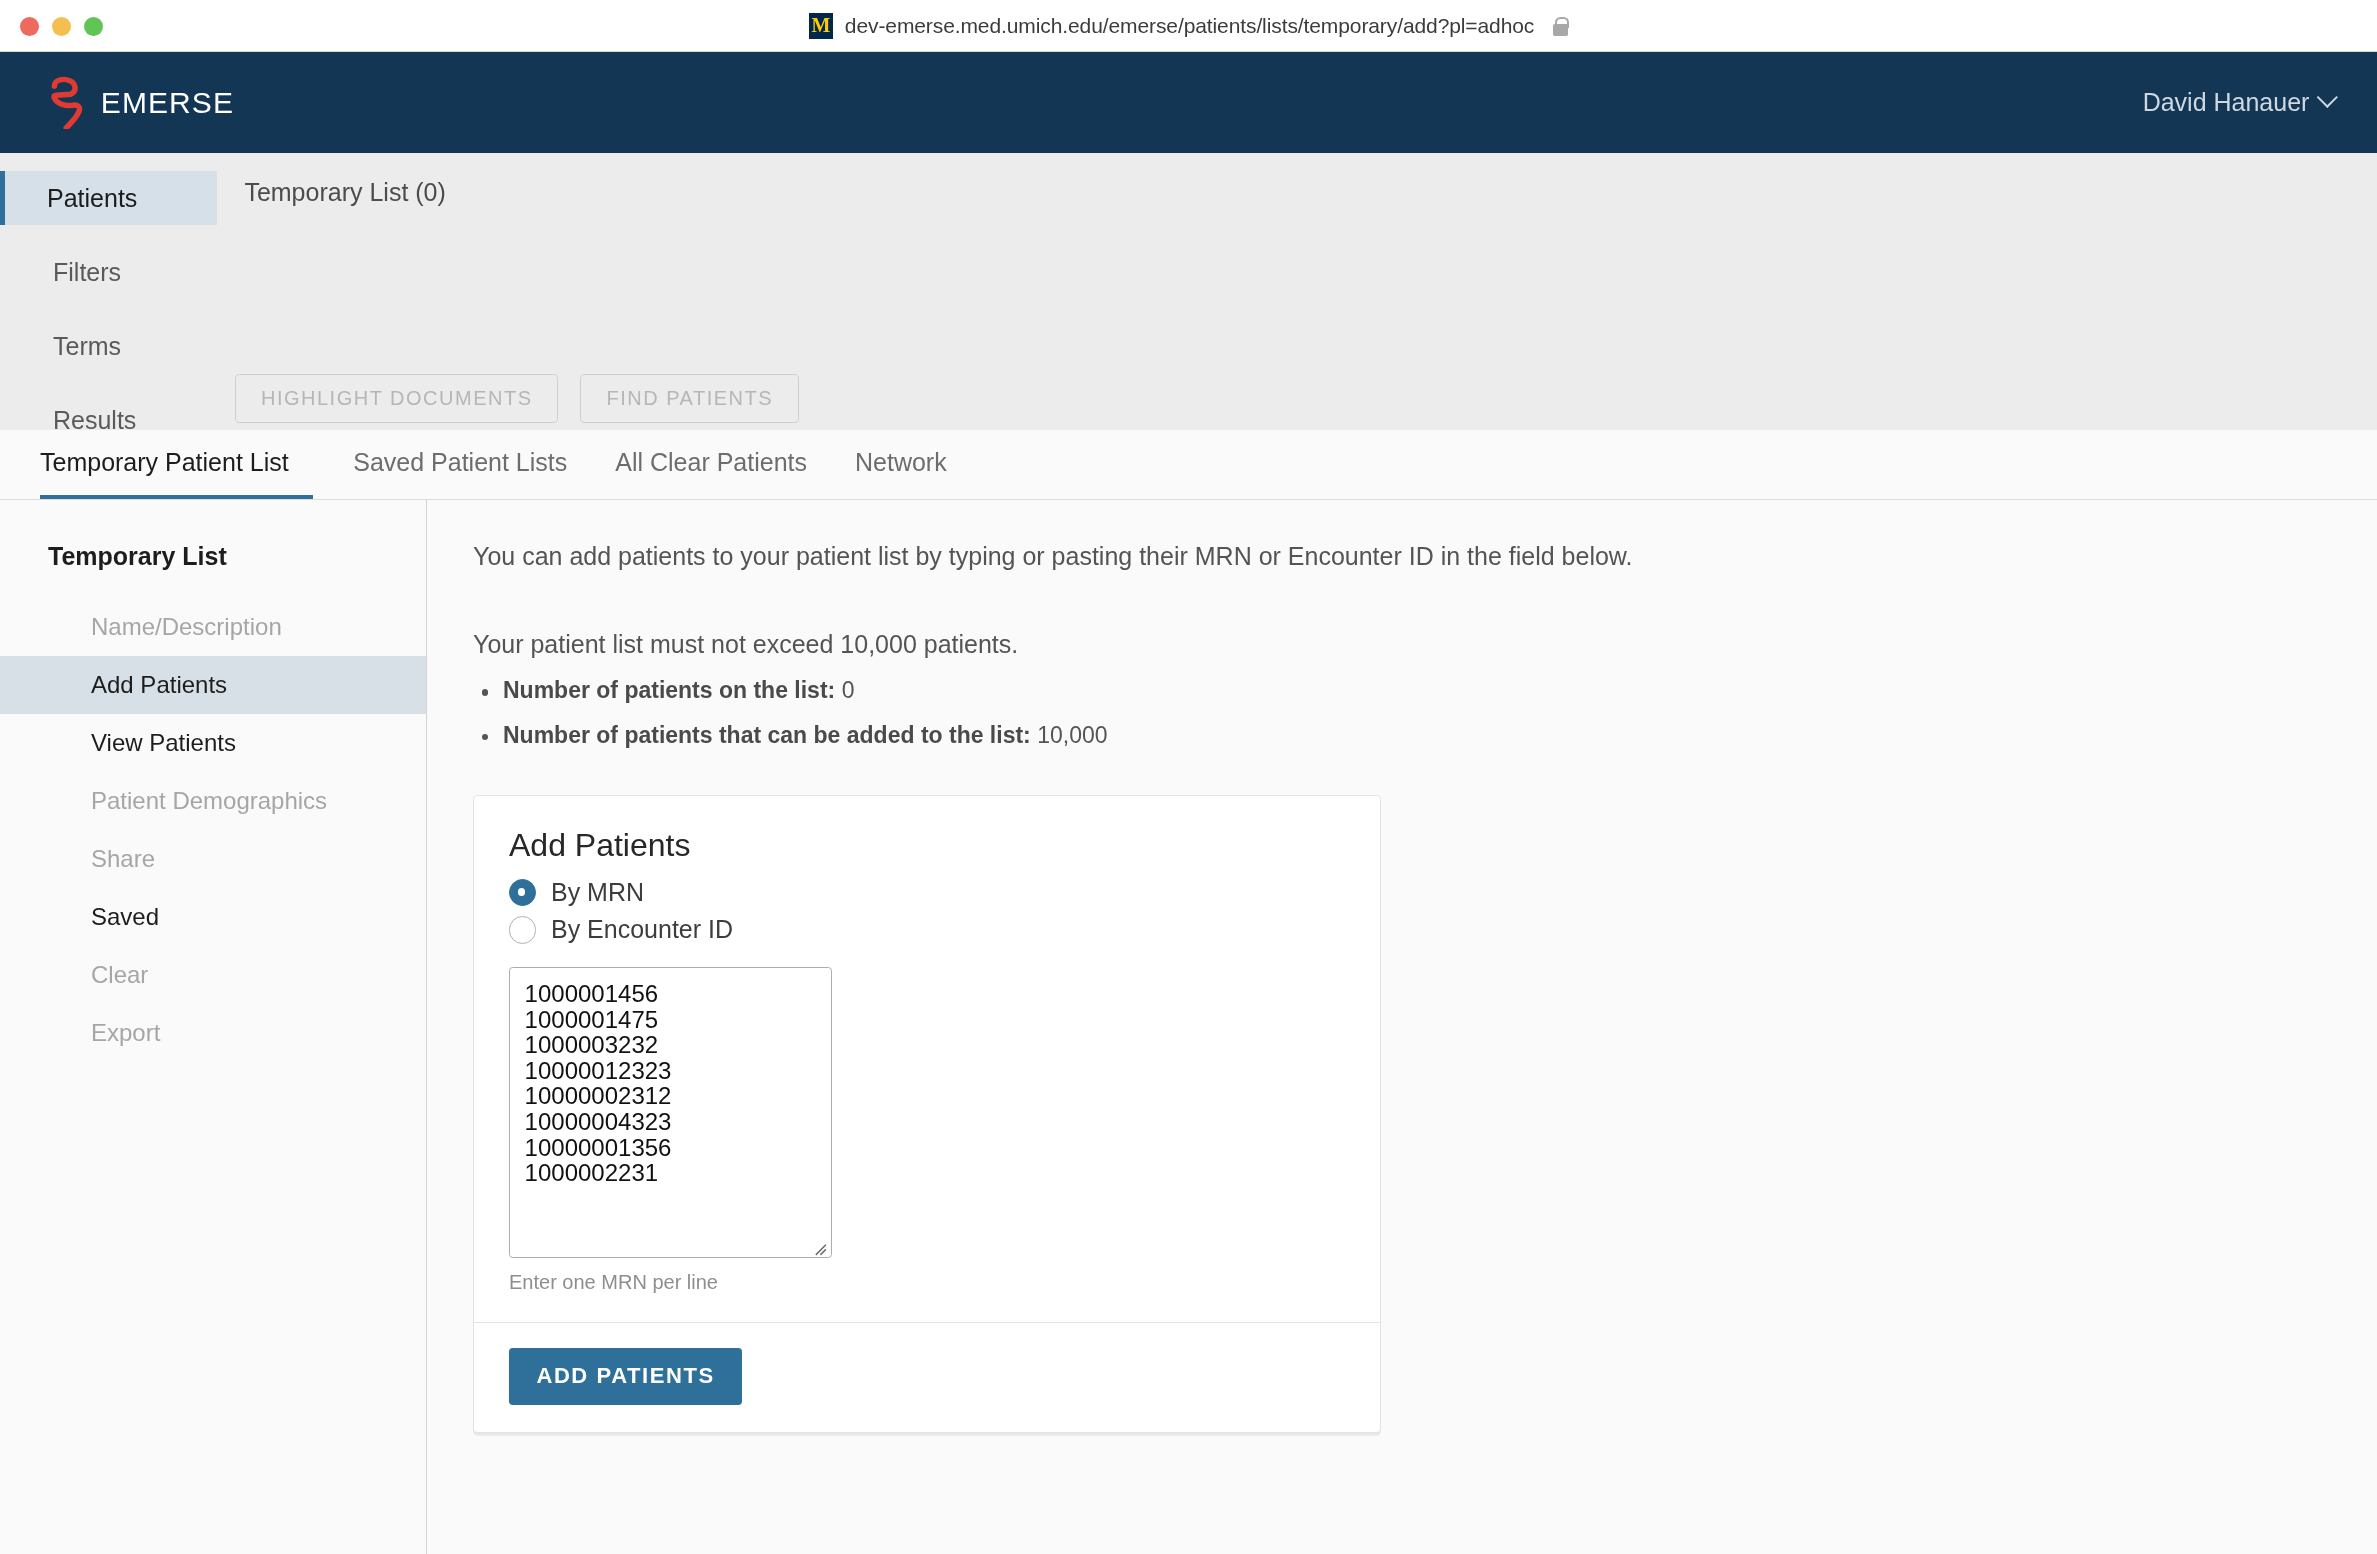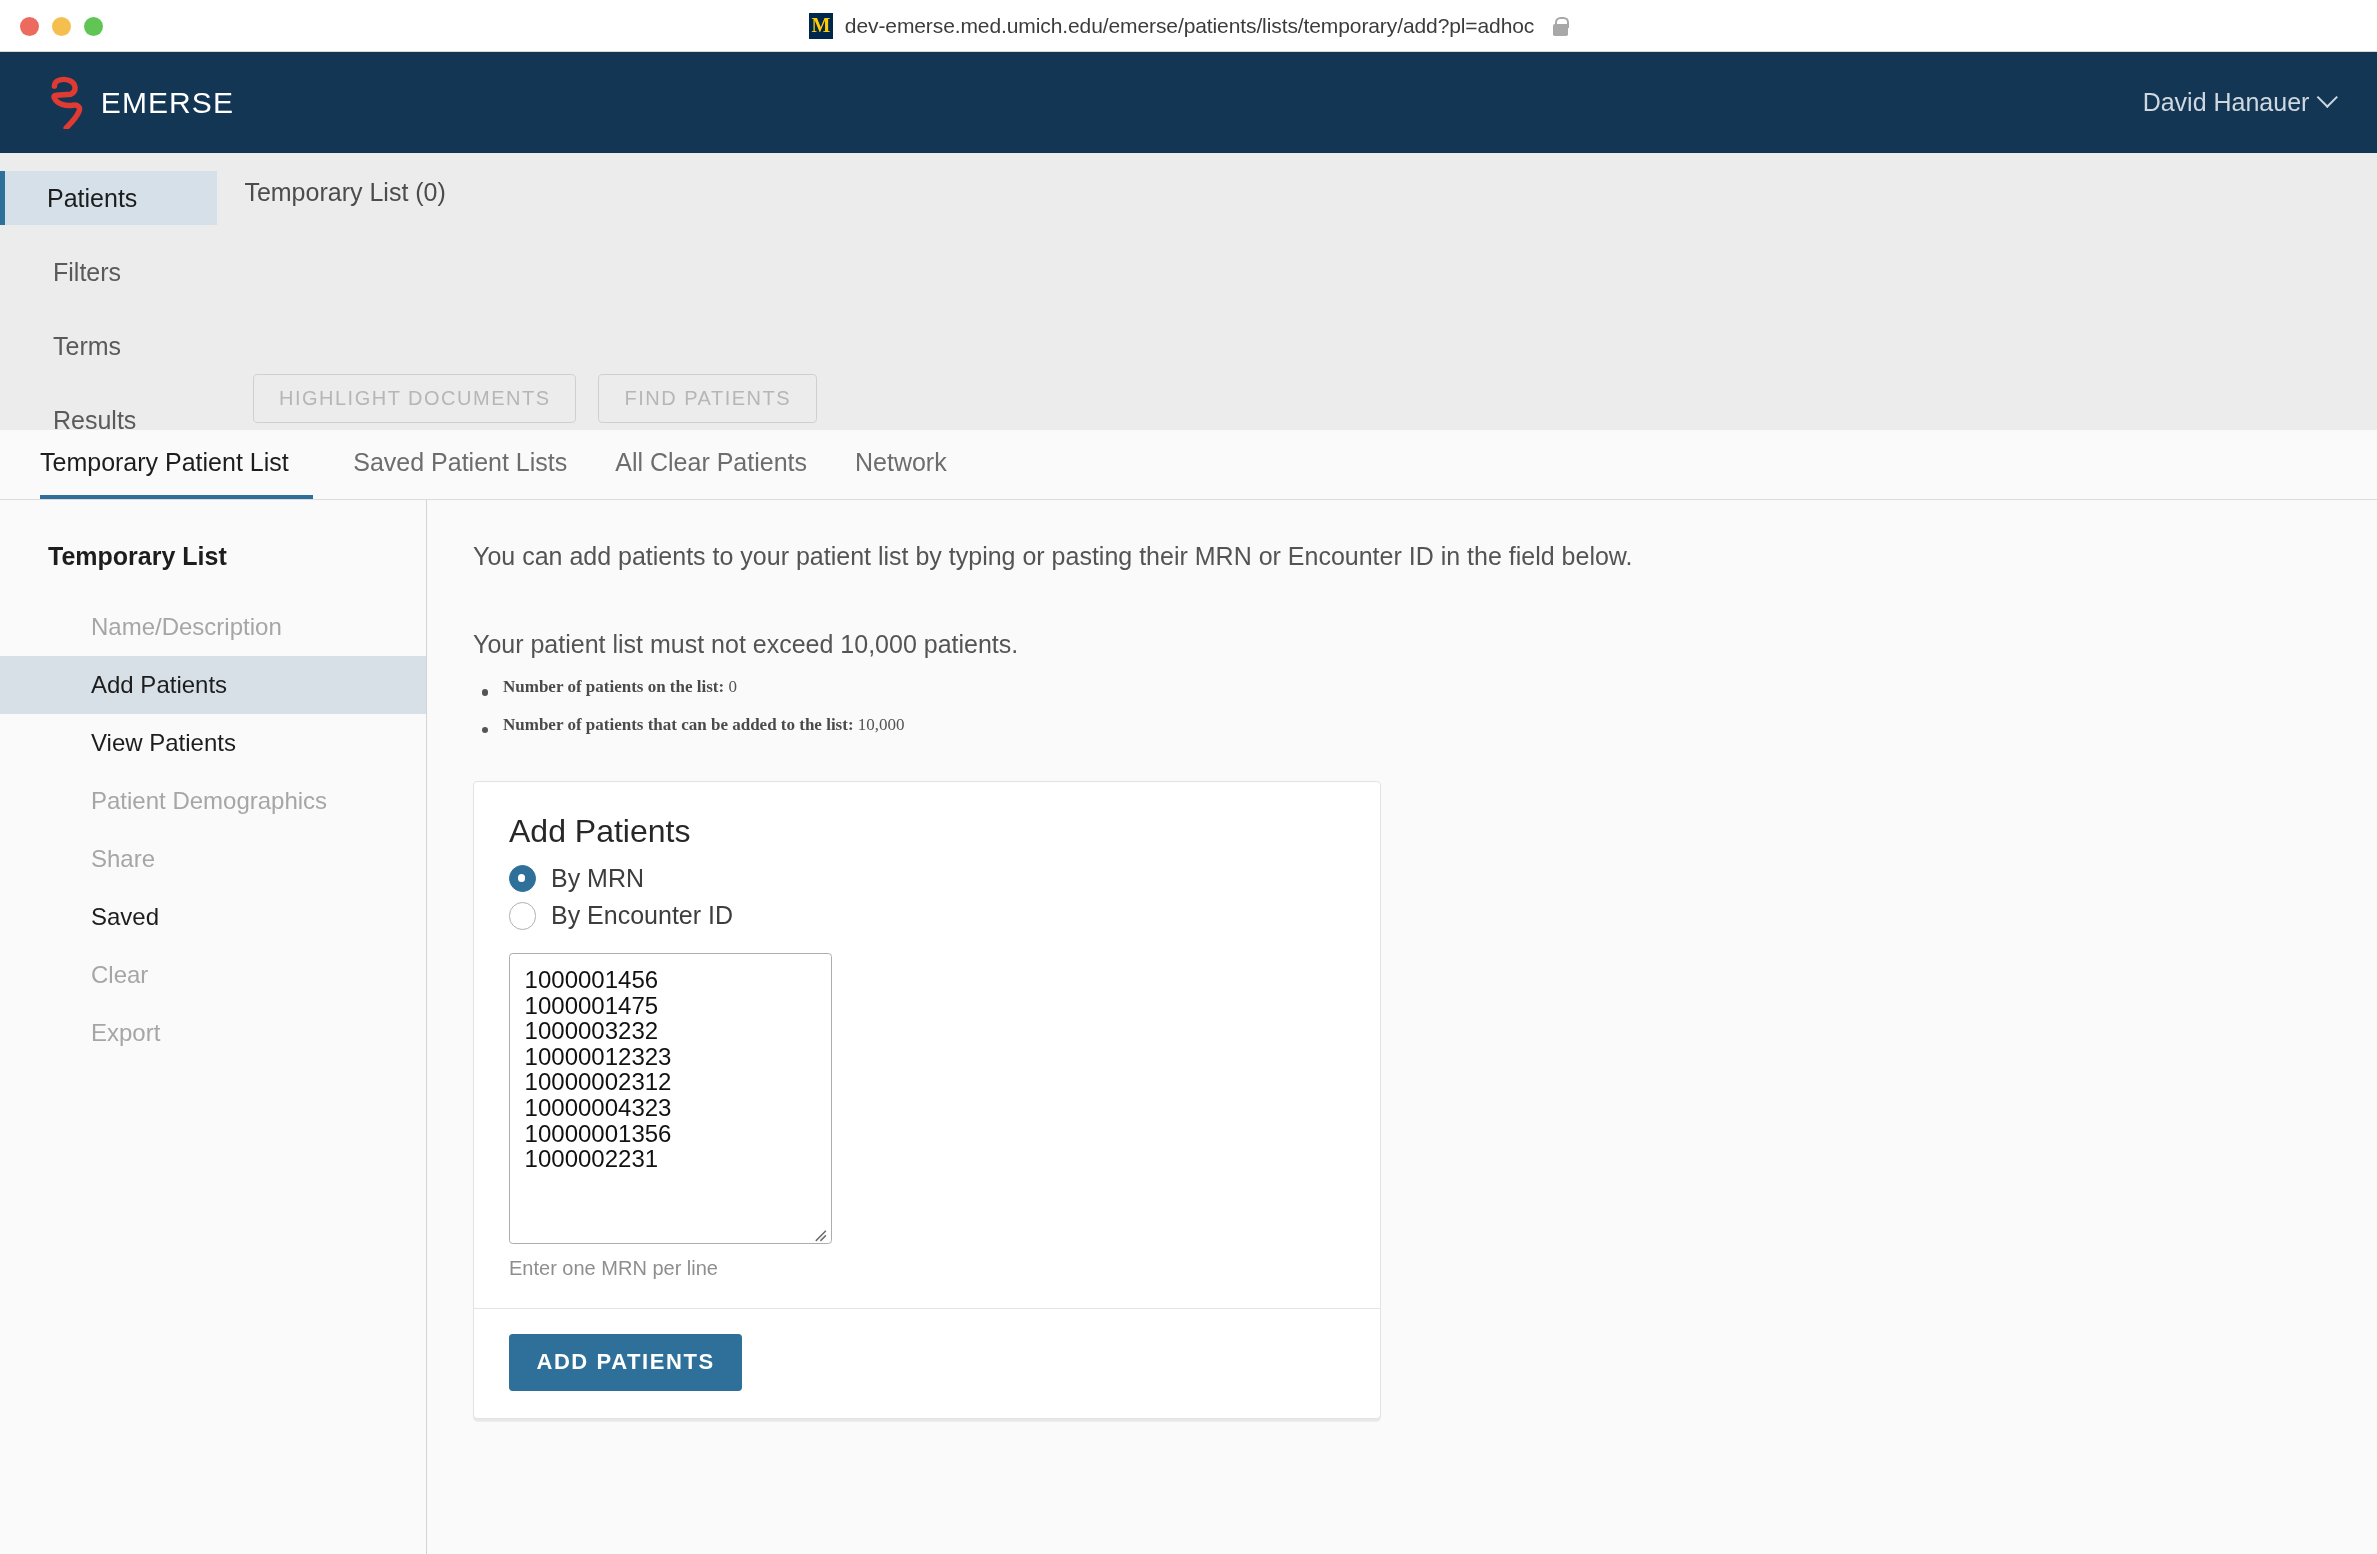--- a/index.html
+++ b/index.html
@@ -134,21 +134,21 @@
     position: relative;
   }
   .temp-list-label {
     position: absolute;
     left: 27.4px; top: 25px;
     font-size: 25px;
     color: #4c4c4c;
   }
   .wf-buttons {
     position: absolute;
-    left: 36px; top: 221px;
+    left: 18px; top: 221px;
     display: flex; gap: 22px;
   }
   .ghost-btn {
     border: 0.9px solid #cfcfcf;
     border-radius: 4.6px;
     background: transparent;
     color: #b6b6b6;
     font-size: 20px;
     letter-spacing: 1.5px;
     padding: 12px 25px;
@@ -223,26 +223,25 @@
     color: #545454;
     margin-bottom: 59px;
   }
   .limit-line {
     font-size: 25px;
     color: #545454;
     margin-bottom: 18.3px;
   }
   ul.facts { list-style: none; margin-bottom: 46px; }
   ul.facts li {
-    font-size: 17px;
+    font-size: 23px;
     color: #545454;
     position: relative;
     padding-left: 30px;
     margin-bottom: 17.4px;
-    font-family: Liberation Serif, serif;
   }
   ul.facts li::before {
     content: "";
     position: absolute;
     left: 9.1px; top: 12px;
     width: 6.4px; height: 6.4px;
     border-radius: 50%;
     background: #545454;
   }
   ul.facts b { font-weight: bold; color: #4a4a4a; }

